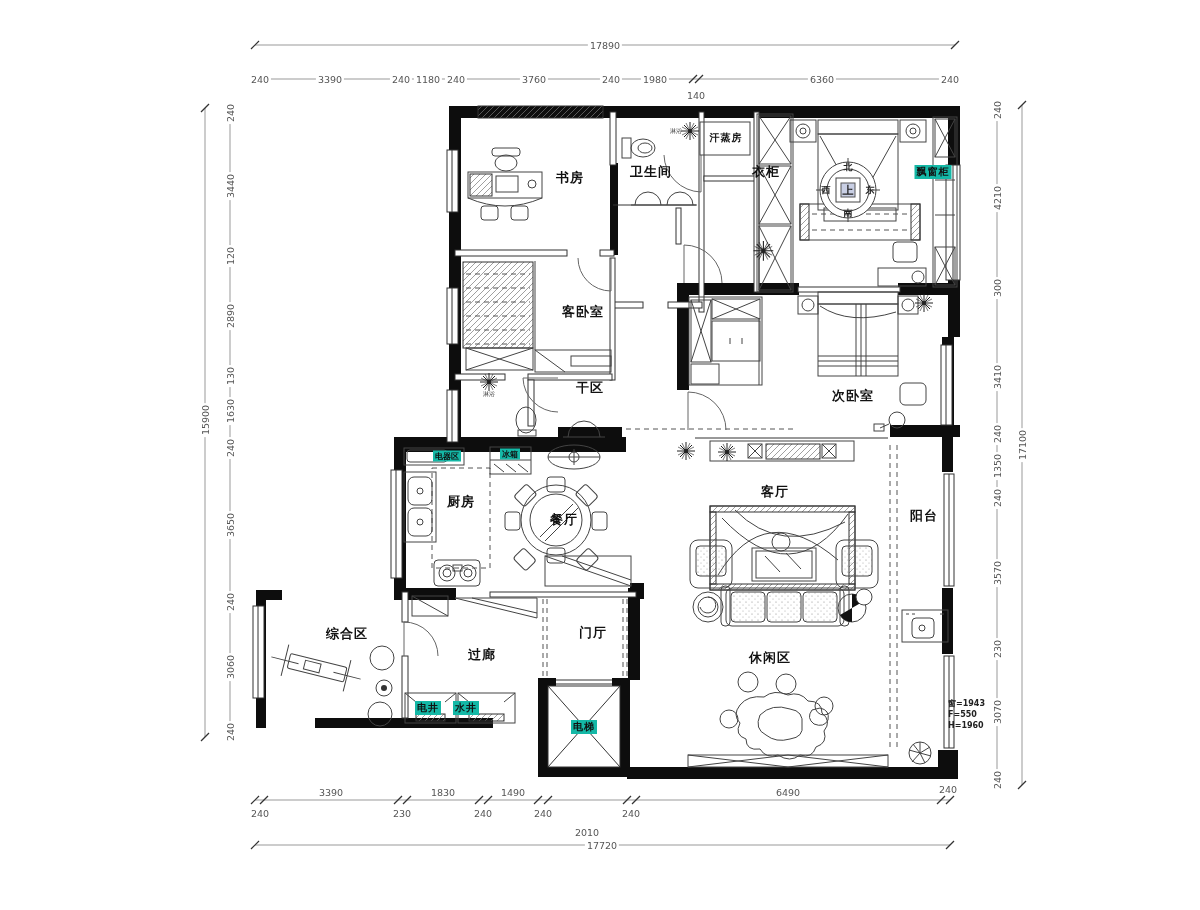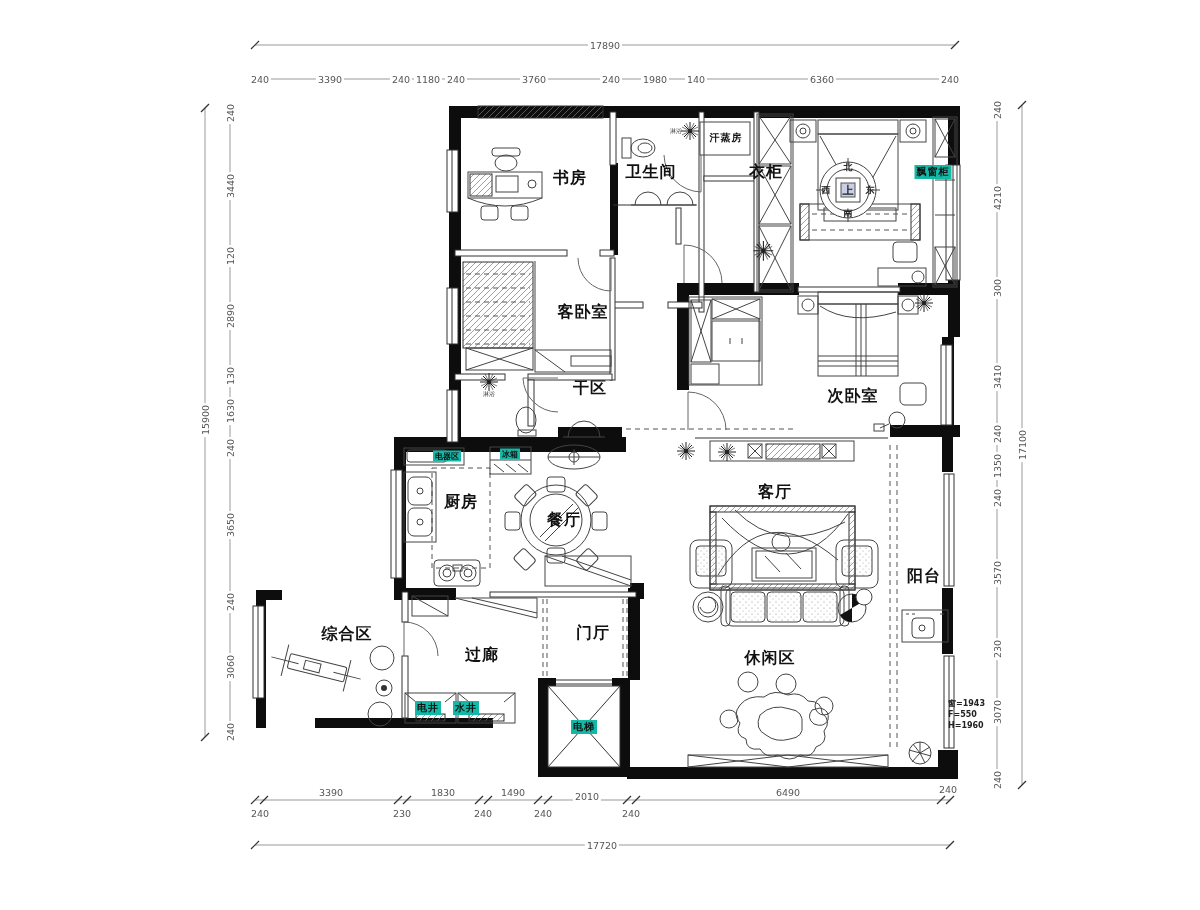--- a/index.html
+++ b/index.html
@@ -1,19 +1,19 @@
 <!DOCTYPE html>
 <html><head>
 <meta charset="utf-8">
 <style>
   html,body{margin:0;padding:0;background:#fff}
   .stage{position:relative;width:1200px;height:910px;background:#fff;overflow:hidden;
          font-family:"DejaVu Sans",sans-serif;color:#111}
   .stage svg{position:absolute;left:0;top:0}
-  .lbl{position:absolute;transform:translate(-50%,-50%);font-size:16px;font-weight:bold;
+  .lbl{position:absolute;transform:translate(-50%,-50%);font-size:13px;font-weight:bold;
        letter-spacing:1px;white-space:nowrap;color:#111}
   .sm{font-size:10px}
   .xs{font-size:8px;letter-spacing:0}
   .xxs{font-size:6px;letter-spacing:0;font-weight:normal;color:#333}
   .wbg{background:#14b8a6;padding:0 2px}
   .dimt{position:absolute;transform:translate(-50%,-50%);font-size:9.5px;font-weight:normal;
         color:#555;background:#fff;padding:0 2px;white-space:nowrap;letter-spacing:0}
   .vdim{transform:translate(-50%,-50%) rotate(-90deg)}
   .cps{position:absolute;transform:translate(-50%,-50%);font-size:9px;font-weight:bold;color:#222;letter-spacing:0}
   .cpsu{font-size:11px}
@@ -550,21 +550,21 @@
 <div class="lbl" style="left:766px;top:172px">衣柜</div>
 <div class="lbl sm wbg" style="left:933px;top:172px">飘窗柜</div>
 <div class="lbl" style="left:583px;top:312px">客卧室</div>
 <div class="lbl" style="left:590px;top:388px">干区</div>
 <div class="lbl" style="left:853px;top:396px">次卧室</div>
 <div class="lbl xs wbg" style="left:447px;top:456px">电器区</div>
 <div class="lbl xs wbg" style="left:510px;top:454px">冰箱</div>
 <div class="lbl" style="left:461px;top:502px">厨房</div>
 <div class="lbl" style="left:564px;top:520px">餐厅</div>
 <div class="lbl" style="left:775px;top:492px">客厅</div>
-<div class="lbl" style="left:924px;top:576px">阳台</div>
+<div class="lbl" style="left:924px;top:516px">阳台</div>
 <div class="lbl" style="left:347px;top:634px">综合区</div>
 <div class="lbl" style="left:482px;top:655px">过廊</div>
 <div class="lbl" style="left:593px;top:633px">门厅</div>
 <div class="lbl sm wbg" style="left:428px;top:708px">电井</div>
 <div class="lbl sm wbg" style="left:466px;top:708px">水井</div>
 <div class="lbl sm wbg" style="left:584px;top:727px">电梯</div>
 <div class="lbl" style="left:770px;top:658px">休闲区</div>
 <div class="lbl xxs" style="left:676px;top:131px">淋浴</div>
 <div class="lbl xxs" style="left:489px;top:394px">淋浴</div>
 
@@ -582,33 +582,33 @@
 
 <div class="dimt" style="left:605px;top:45px">17890</div>
 <div class="dimt" style="left:260px;top:79px">240</div>
 <div class="dimt" style="left:330px;top:79px">3390</div>
 <div class="dimt" style="left:401px;top:79px">240</div>
 <div class="dimt" style="left:428px;top:79px">1180</div>
 <div class="dimt" style="left:456px;top:79px">240</div>
 <div class="dimt" style="left:534px;top:79px">3760</div>
 <div class="dimt" style="left:611px;top:79px">240</div>
 <div class="dimt" style="left:655px;top:79px">1980</div>
-<div class="dimt" style="left:696px;top:79px">140</div>
+<div class="dimt" style="left:696px;top:95px">140</div>
 <div class="dimt" style="left:822px;top:79px">6360</div>
 <div class="dimt" style="left:950px;top:79px">240</div>
 
 <div class="dimt" style="left:602px;top:845px">17720</div>
 <div class="dimt" style="left:260px;top:813px">240</div>
 <div class="dimt" style="left:331px;top:792px">3390</div>
 <div class="dimt" style="left:402px;top:813px">230</div>
 <div class="dimt" style="left:443px;top:792px">1830</div>
 <div class="dimt" style="left:483px;top:813px">240</div>
 <div class="dimt" style="left:513px;top:792px">1490</div>
 <div class="dimt" style="left:543px;top:813px">240</div>
-<div class="dimt" style="left:587px;top:796px">2010</div>
+<div class="dimt" style="left:587px;top:832px">2010</div>
 <div class="dimt" style="left:631px;top:813px">240</div>
 <div class="dimt" style="left:788px;top:792px">6490</div>
 <div class="dimt" style="left:948px;top:789px">240</div>
 
 <div class="dimt vdim" style="left:205px;top:420px">15900</div>
 <div class="dimt vdim" style="left:230px;top:113px">240</div>
 <div class="dimt vdim" style="left:230px;top:186px">3440</div>
 <div class="dimt vdim" style="left:230px;top:256px">120</div>
 <div class="dimt vdim" style="left:230px;top:316px">2890</div>
 <div class="dimt vdim" style="left:230px;top:376px">130</div>

